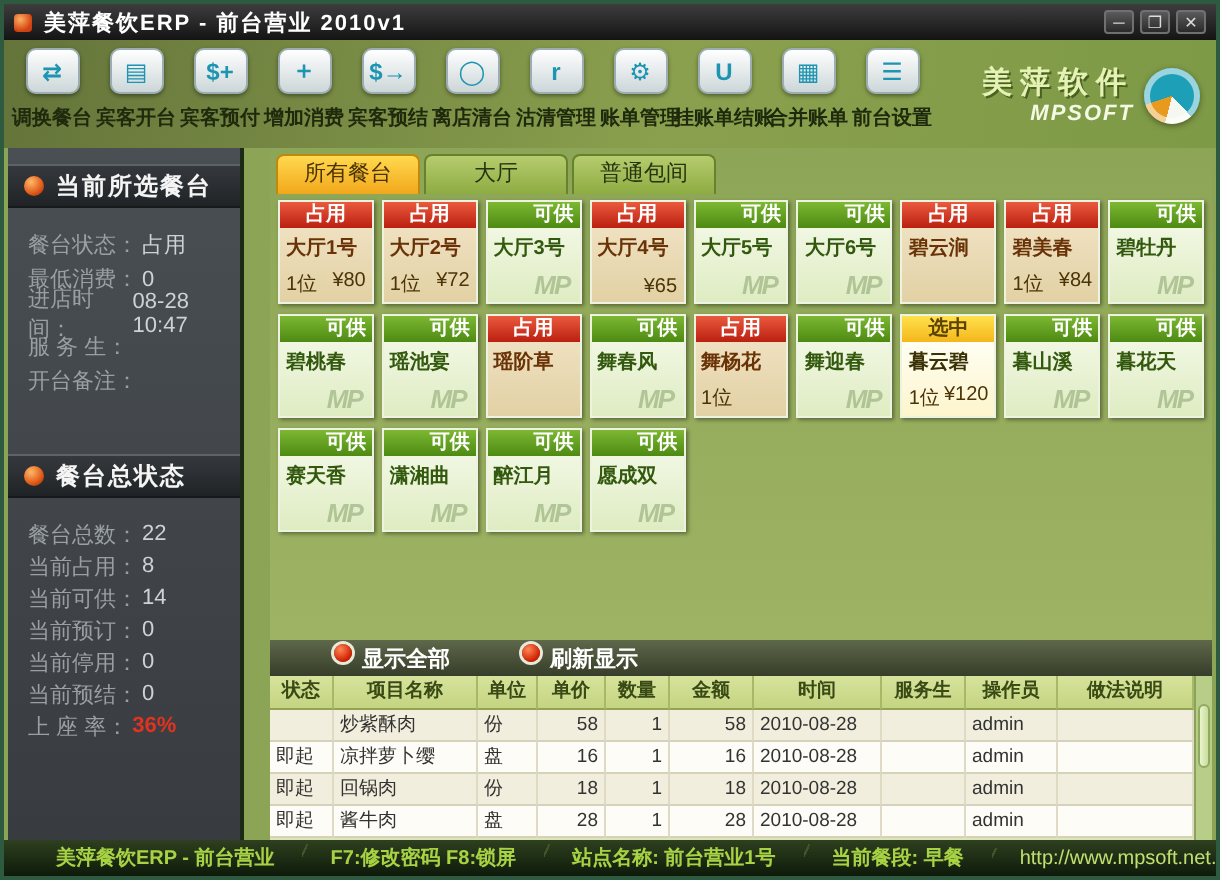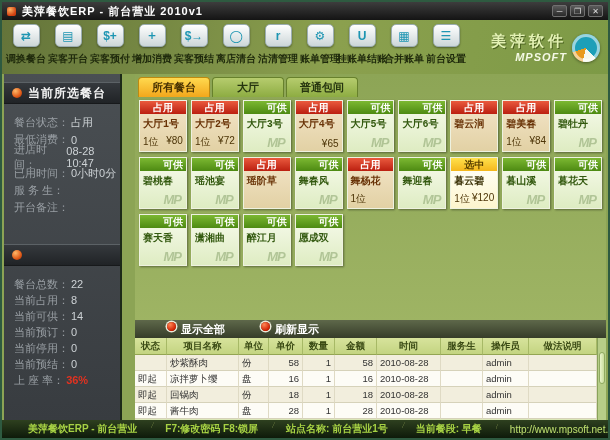--- a/index.html
+++ b/index.html
@@ -54,38 +54,38 @@
   .side-field { display:flex; font-size:11px; color:#999fa4; height:17px; align-items:center; }
   .side-fields.tight { margin-bottom:0; }
   .side-fields.tight .side-field { height:16px; }
   .side-value { color:#cdd2d5; margin-left:2px; }
   .side-value.red { color:#e23220; font-weight:bold; }
 
   
   .main { position:absolute; top:72px; left:133px; right:2px; bottom:18px;
           background:linear-gradient(#8da556,#a5ba69); }
   .tabs { display:flex; gap:2px; padding:3px 0 0 3px; height:23px; }
-  .tab { width:72px; text-align:center; font-size:11px; font-weight:bold; line-height:19px;
+  .tab { width:72px; text-align:center; font-size:11px; font-weight:normal; line-height:19px;
          border-radius:4px 4px 0 0; border:1px solid #67812c; border-bottom:none;
          background:linear-gradient(#b6cc6e,#8dac42); color:#26350f; cursor:default; }
   .tab.active { background:linear-gradient(#ffd94f,#f2a71b); border-color:#bd8a10; color:#4a3302; }
 
   .tile-grid { display:grid; grid-template-columns:repeat(9,1fr); gap:5px 4px; padding:3px 4px 0 4px; }
   .tile { height:52px; display:flex; flex-direction:column; position:relative;
           border:1px solid #eef2e0; box-shadow:1px 1px 2px rgba(0,0,0,.4); cursor:default; }
   .tile-head { height:13px; font-size:10px; font-weight:bold; text-align:center;
                line-height:13px; color:#fff; overflow:hidden; }
   .tile.occupied .tile-head { background:linear-gradient(#ea5a3e,#bb1f10); }
   .tile.free .tile-head { background:linear-gradient(#7cb832,#4d8a12);padding-left:20px; }
   .tile.selected .tile-head { background:linear-gradient(#ffe14c,#f4b71c); color:#5c4300; }
   .tile-body { flex:1; position:relative; padding:3px 3px 0 3px; }
   .tile.occupied .tile-body { background:linear-gradient(#efe0c0,#e2d1a4); }
   .tile.free .tile-body { background:linear-gradient(#f1f7e2,#deecc2); }
   .tile.selected .tile-body { background:linear-gradient(#fffef2,#fdf5cd); }
-  .tile-name { font-size:10px; font-weight:bold; white-space:nowrap;font-family:Liberation Mono, monospace; }
+  .tile-name { font-size:10px; font-weight:bold; white-space:nowrap; }
   .tile.occupied .tile-name { color:#693307; }
   .tile.free .tile-name { color:#33590f; }
   .tile.selected .tile-name { color:#3b3106; }
   .tile-info { position:absolute; left:3px; right:3px; bottom:2px; display:flex;
                justify-content:space-between; font-size:10px; color:#4c3407; }
   .wm { position:absolute; right:5px; bottom:1px; font-size:13px; font-weight:bold;
         font-style:italic; letter-spacing:-1px; color:rgba(108,138,78,.42); }
 
   .action-bar { position:absolute; left:0; right:0; top:246px; height:18px;
                 background:linear-gradient(#5e684a,#363d29);
@@ -209,36 +209,33 @@
   </div>
           <div class="side-field">
     <span class="side-label">最低消费：</span>
             <span class="side-value">0</span>
   </div>
           <div class="side-field">
     <span class="side-label">进店时间：</span>
             <span class="side-value">08-28 10:47</span>
   </div>
           <div class="side-field">
-    <span class="side-label">已用时间：</span>
-            <span class="side-value">0小时0分</span>
-  </div>
-          <div class="side-field">
     <span class="side-label">服 务 生：</span>
             <span class="side-value"></span>
   </div>
           <div class="side-field">
     <span class="side-label">开台备注：</span>
             <span class="side-value"></span>
   </div>
         </div>
   </div>
       <div class="side-section">
     <div class="side-section-head">
       <div class="dot-orange"></div>
+      <div class="side-title">餐台总状态</div>
     </div>
     <div class="side-fields tight">
           <div class="side-field">
     <span class="side-label">餐台总数：</span>
             <span class="side-value">22</span>
   </div>
           <div class="side-field">
     <span class="side-label">当前占用：</span>
             <span class="side-value">8</span>
   </div>

